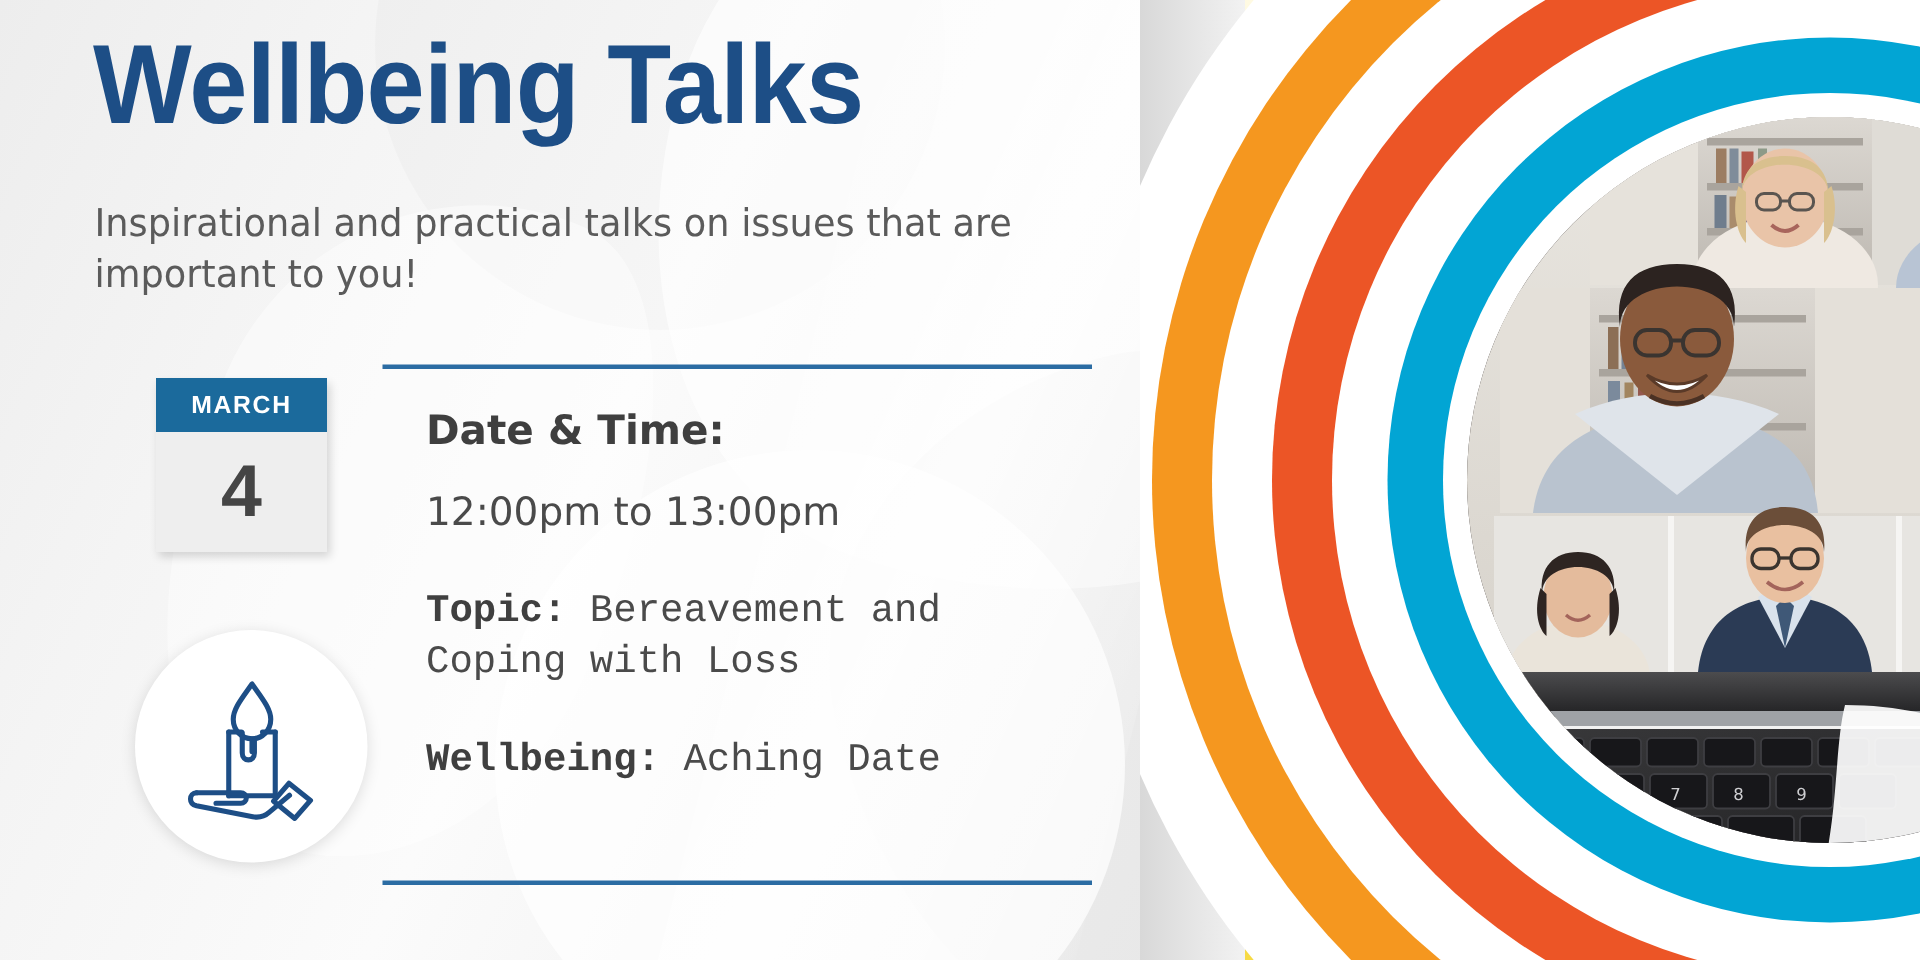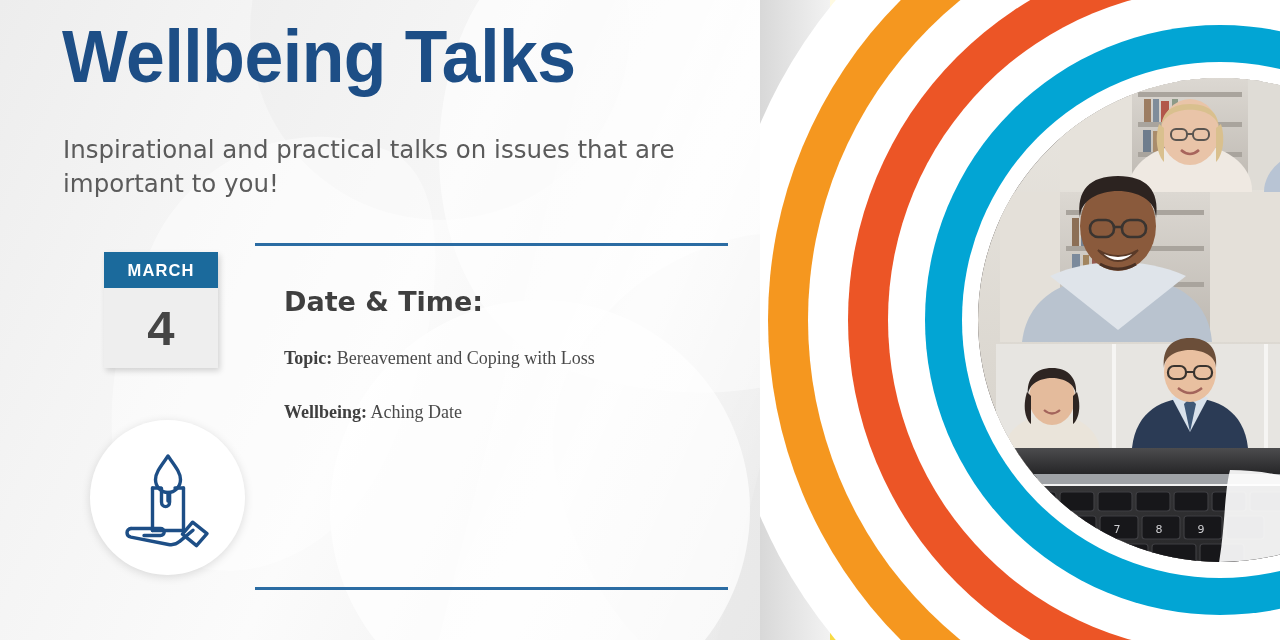--- a/index.html
+++ b/index.html
@@ -150,42 +150,41 @@
     align-items: center;
     justify-content: center;
   }
 
   
   .details {
     position: absolute;
     left: 284px; top: 272px;
     width: 440px;
     color: #4a4a4a;
-    margin-top: 14px;
   }
   .d-heading {
     font-size: 27px;
     font-weight: bold;
     color: #3f3f3f;
     margin: 0 0 22px 0;
     font-family: "DejaVu Sans", sans-serif;
   }
   .d-line {
     font-size: 26px;
     line-height: 1.33;
     color: #4a4a4a;
     margin: 0;
     font-family: "DejaVu Sans", sans-serif;
   }
   .d-para {
-    font-size: 18px;
+    font-size: 26px;
     line-height: 1.33;
     color: #4a4a4a;
     margin: 30px 0 0 0;
-    font-family: Liberation Serif, serif;
+    font-family: Liberation Mono, monospace;
   }
   .d-para b, .d-heading b { color: #3f3f3f; }
   sup { font-size: 0.6em; vertical-align: super; }
 
   
   .arcs {
     position: absolute;
     right: 0; top: 0;
     width: 520px; height: 640px;
     overflow: hidden;
@@ -234,20 +233,21 @@
         <path d="M17 84.5 C14.5 84.5 13 86.5 13 88.7 C13 90.9 14.5 92.6 17 93.2 L54.5 100.5 C59 101.3 62.5 100.2 65.4 97.6 L79 86.2"></path>
         <path d="M17 84.5 L46.5 84.5 C48.6 84.5 50.2 86 50.2 88 C50.2 90 48.6 91.5 46.5 91.5 L30 91.5"></path>
 
         <path d="M78.6 78.2 L93 89.6 L82.5 101.6 L68.4 90.1 Z"></path>
       </g>
     </svg>
   </div>
 
   <div class="details">
     <p class="d-heading">Date &amp; Time:</p>
+    <p class="d-line">12:00pm to 13:00pm</p>
     <p class="d-para"><b>Topic:</b><span> Bereavement and Coping with Loss</span></p>
     <p class="d-para"><b>Wellbeing:</b><span> Aching Date</span></p>
   </div>
 
   <div class="arcs">
     <svg width="520" height="640" viewBox="0 0 520 640">
       <defs>
 
         <clipPath id="photoClip">
           <circle cx="460" cy="320" r="242"></circle>

